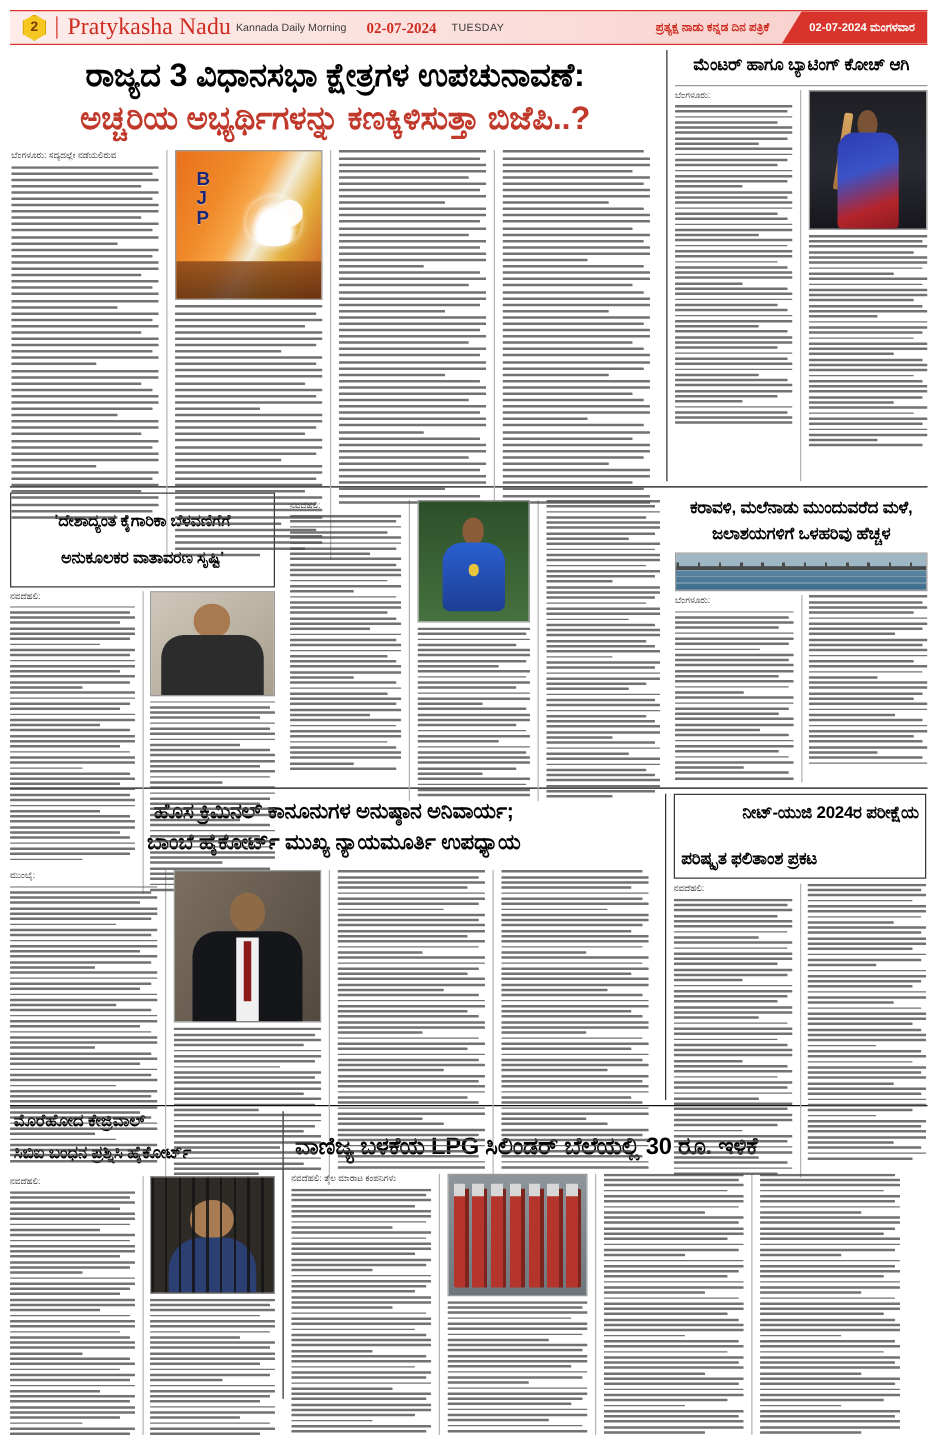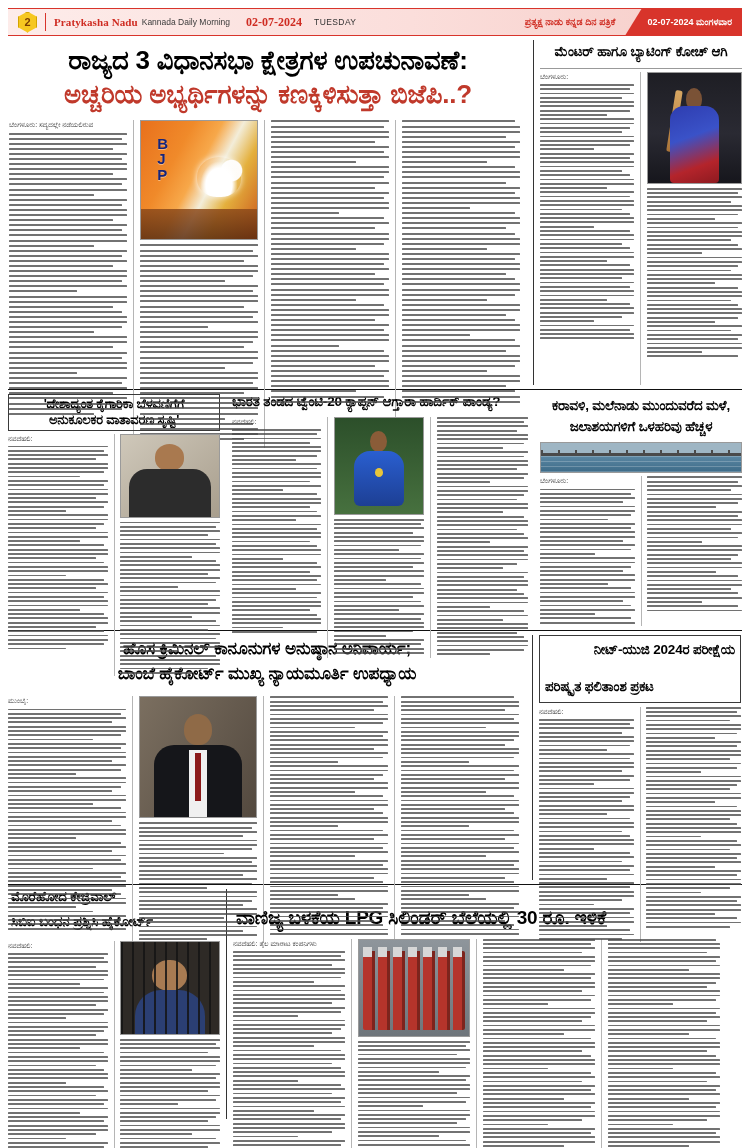--- a/index.html
+++ b/index.html
@@ -25,21 +25,21 @@
     display:flex;align-items:center;
   }
   .page-badge{
     width:17px;height:19px;margin-left:10px;flex:0 0 auto;
     background:#f6c720;border:1px solid #d4a400;
     clip-path:polygon(50% 0,100% 25%,100% 75%,50% 100%,0 75%,0 25%);
     display:flex;align-items:center;justify-content:center;
     font-size:11px;font-weight:bold;color:#7a3d00;
   }
   .mast-sep{width:1px;height:18px;background:#d8342b;margin:0 8px;}
-  .mast-name{font-size:11px;font-weight:bold;color:#cf2c22;letter-spacing:.1px;font-family:"Liberation Serif",serif;}
+  .mast-name{font-size:19px;font-weight:normal;color:#cf2c22;letter-spacing:.1px;font-family:"Liberation Serif",serif;}
   .mast-sub{font-size:8.5px;color:#3b3b3b;margin-left:4px;}
   .mast-date{font-size:12px;font-weight:bold;color:#cf2c22;margin-left:16px;font-family:"Liberation Serif",serif;}
   .mast-day{font-size:8.5px;color:#333;margin-left:12px;letter-spacing:.4px;}
   .mast-kn{margin-left:auto;font-size:9.5px;font-weight:bold;color:#cf2c22;}
   .mast-tag{
     margin-left:10px;height:26px;display:flex;align-items:center;
     background:#d8342b;color:#fff;font-size:9px;font-weight:bold;
     padding:0 10px 0 22px;
     clip-path:polygon(16px 0,100% 0,100% 100%,0 100%);
   }
@@ -50,21 +50,21 @@
   .vr{width:1px;background:#b5b5b5;align-self:stretch;}
 
   .kn-head{
     font-family:"Liberation Sans",sans-serif;
     font-weight:bold;color:#000;line-height:1.18;
     text-align:center;letter-spacing:-.2px;
   }
   .lead-head{font-size:26px;line-height:1.22;padding:5px 4px 2px;}
   .sec-head{font-size:17px;line-height:1.22;padding:4px;}
   .box-head{font-size:13.5px;line-height:1.25;padding:4px 3px;}
-  .mid-head{font-size:13px;line-height:1.25;padding:0;}
+  .mid-head{font-size:13px;line-height:1.25;padding:13px;}
   .wide-head{font-size:19px;line-height:1.25;padding:3px;}
 
   .boxed{border:1px solid #3a3a3a;}
 
   
   .txt{position:relative;overflow:hidden;}
   .txt .ln{
     height:2px;background:#4a4a4a;margin-bottom:3.1px;opacity:.78;border-radius:.5px;
   }
   .txt .ln.s1{width:100%}
@@ -664,21 +664,20 @@
               <div class="ln s3"></div>
               <div class="ln s4"></div>
           </div>
         </div>
       </div>
     </div>
 
     <div class="vr" style="margin:0 6px;"></div>
 
     <div class="col" style="width:296px;">
-      <div class="kn-head mid-head" style="font-size:13.5px;text-align:left;">ಭಾರತ ತಂಡದ ಟ್ವೆಂಟಿ-20 ಕ್ಯಾಪ್ಟನ್ ಆಗ್ತಾರಾ ಹಾರ್ದಿಕ್ ಪಾಂಡ್ಯ?</div>
       <div class="hr-hair"></div>
       <div class="row gap6" style="flex:1;">
         <div class="col" style="width:90px;">
           <div class="byline">ನವದೆಹಲಿ:</div>
           <div class="txt tight">
             <div class="ln s1"></div>
               <div class="ln s2"></div>
               <div class="ln s1"></div>
               <div class="ln s3"></div>
             <div class="ln s1"></div>

